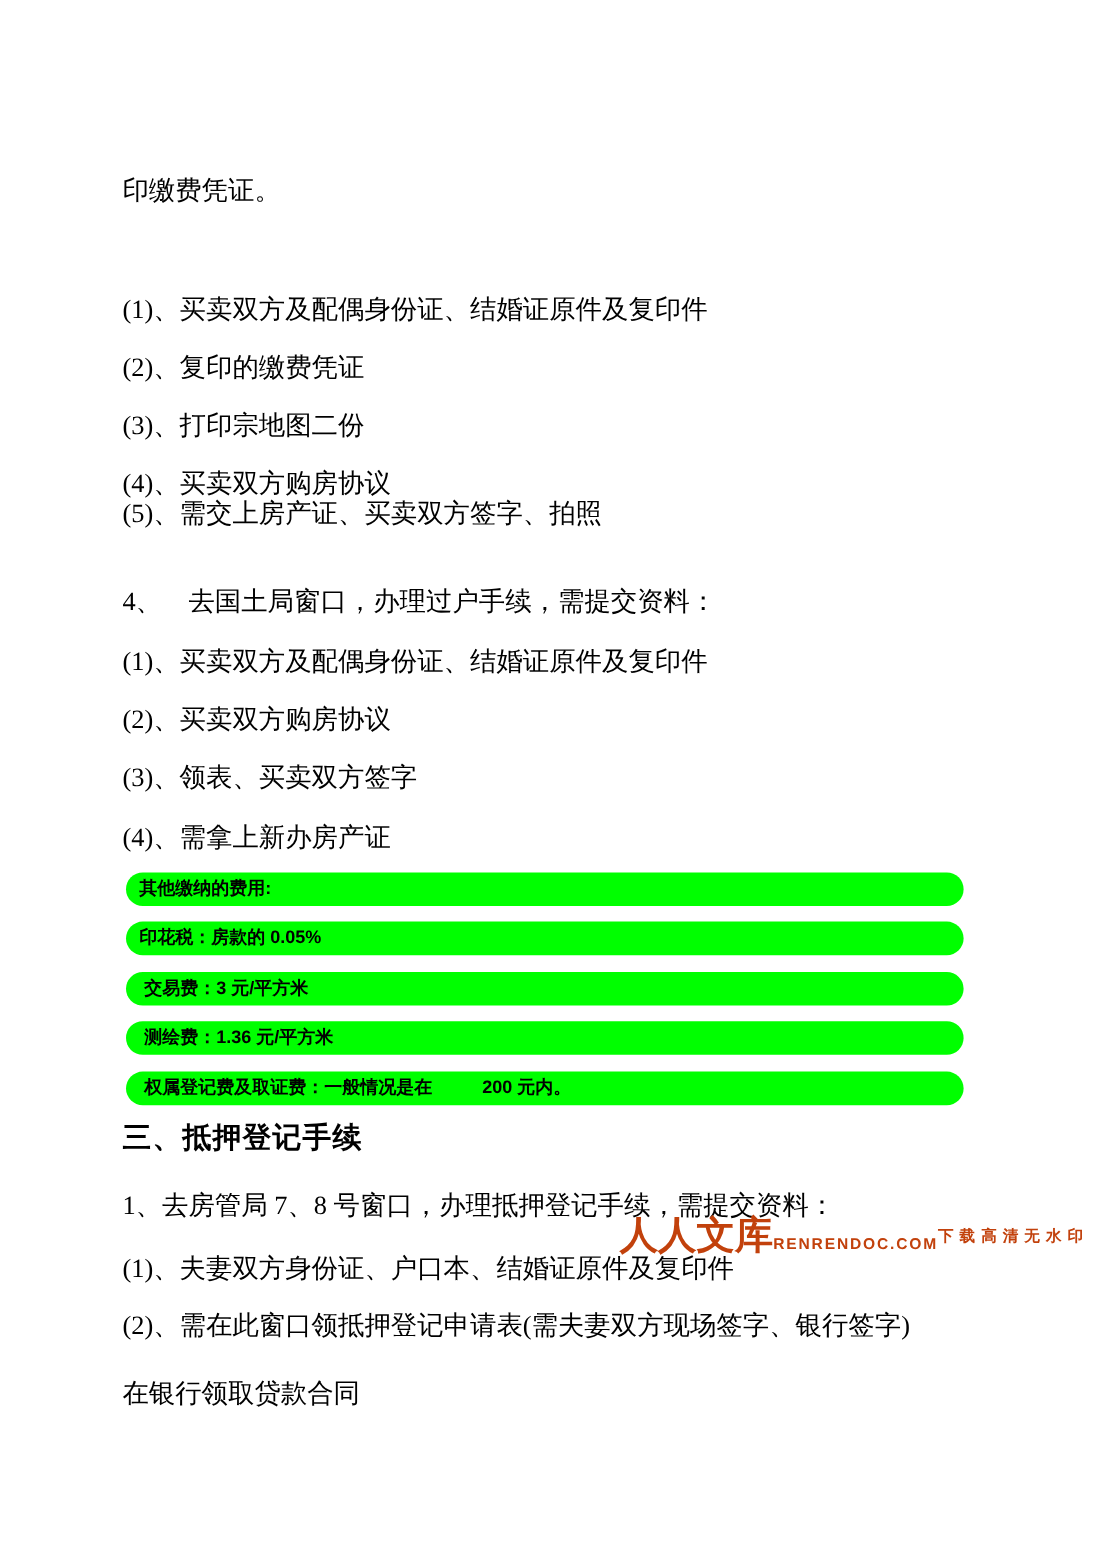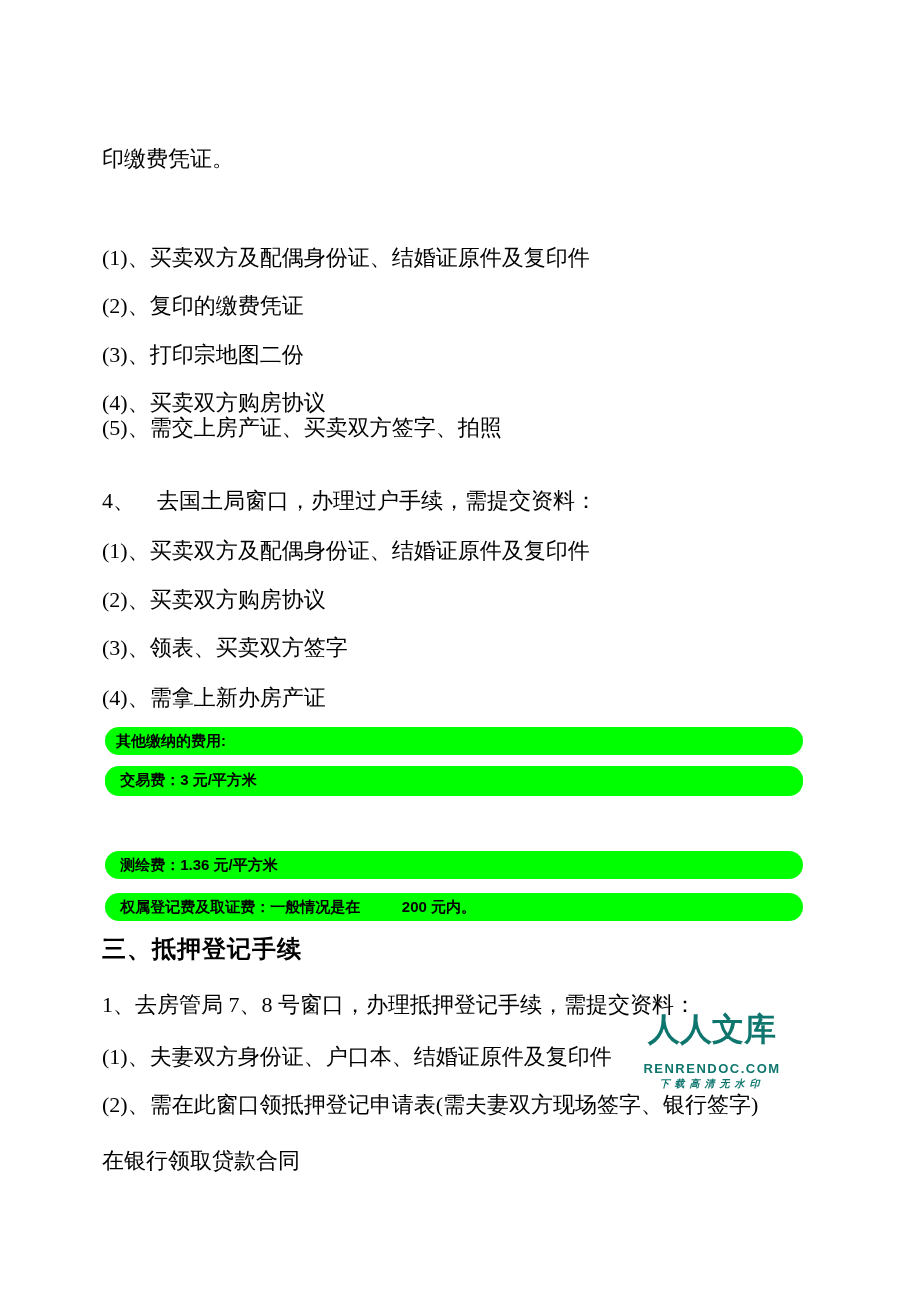--- a/index.html
+++ b/index.html
@@ -54,48 +54,46 @@
     line-height: 28px;
     color: #000000;
     white-space: pre;
   }
   .watermark {
     position: absolute;
     left: 646px;
     top: 1012px;
     width: 132px;
     display: flex;
-    flex-direction: column;
     align-items: center;
-    color: #0f766e;
+    color: #c2410c;
     font-family: "Liberation Sans", "DejaVu Sans", sans-serif;
     justify-content: center;
   }
   .wm-title {
     font-size: 32px;
     font-weight: bold;
     line-height: 34px;
     white-space: nowrap;
   }
   .wm-domain {
     font-size: 13px;
     font-weight: 600;
     letter-spacing: 1.5px;
     line-height: 14px;
     margin-top: 16px;
     white-space: nowrap;
   }
   .wm-tagline {
-    font-size: 10px;
+    font-size: 13px;
     font-weight: 600;
     letter-spacing: 5px;
     line-height: 14px;
     margin-top: 1px;
     white-space: nowrap;
-    font-style: italic;
   }
 </style>
 </head>
 <body>
 
 <div class="page">
 
   <p class="body-line" style="top:146px">印缴费凭证。</p>
 
   <p class="body-line" style="top:245px">(1)、买卖双方及配偶身份证、结婚证原件及复印件</p>
@@ -109,21 +107,21 @@
   <p class="body-line" style="top:587px">(2)、买卖双方购房协议</p>
   <p class="body-line" style="top:635px">(3)、领表、买卖双方签字</p>
   <p class="body-line" style="top:685px">(4)、需拿上新办房产证</p>
 
   <div class="fee-row" style="top: 727px; background: rgb(0, 255, 0);">
     <span>其他缴纳的费用:</span>
   </div>
   <div class="fee-row" style="top: 768px; background: rgb(0, 255, 0);">
     <span>印花税：房款的 0.05%</span>
   </div>
-  <div class="fee-row" style="top: 766px; background: rgb(0, 255, 0);">
+  <div class="fee-row" style="top: 810px; background: rgb(0, 255, 0);">
     <span> 交易费：3 元/平方米</span>
   </div>
   <div class="fee-row" style="top: 851px; background: rgb(0, 255, 0);">
     <span> 测绘费：1.36 元/平方米</span>
   </div>
   <div class="fee-row" style="top: 893px; background: rgb(0, 255, 0);">
     <span> 权属登记费及取证费：一般情况是在          200 元内。</span>
   </div>
 
   <h2 class="section-heading" style="top:935px">三、抵押登记手续</h2>

